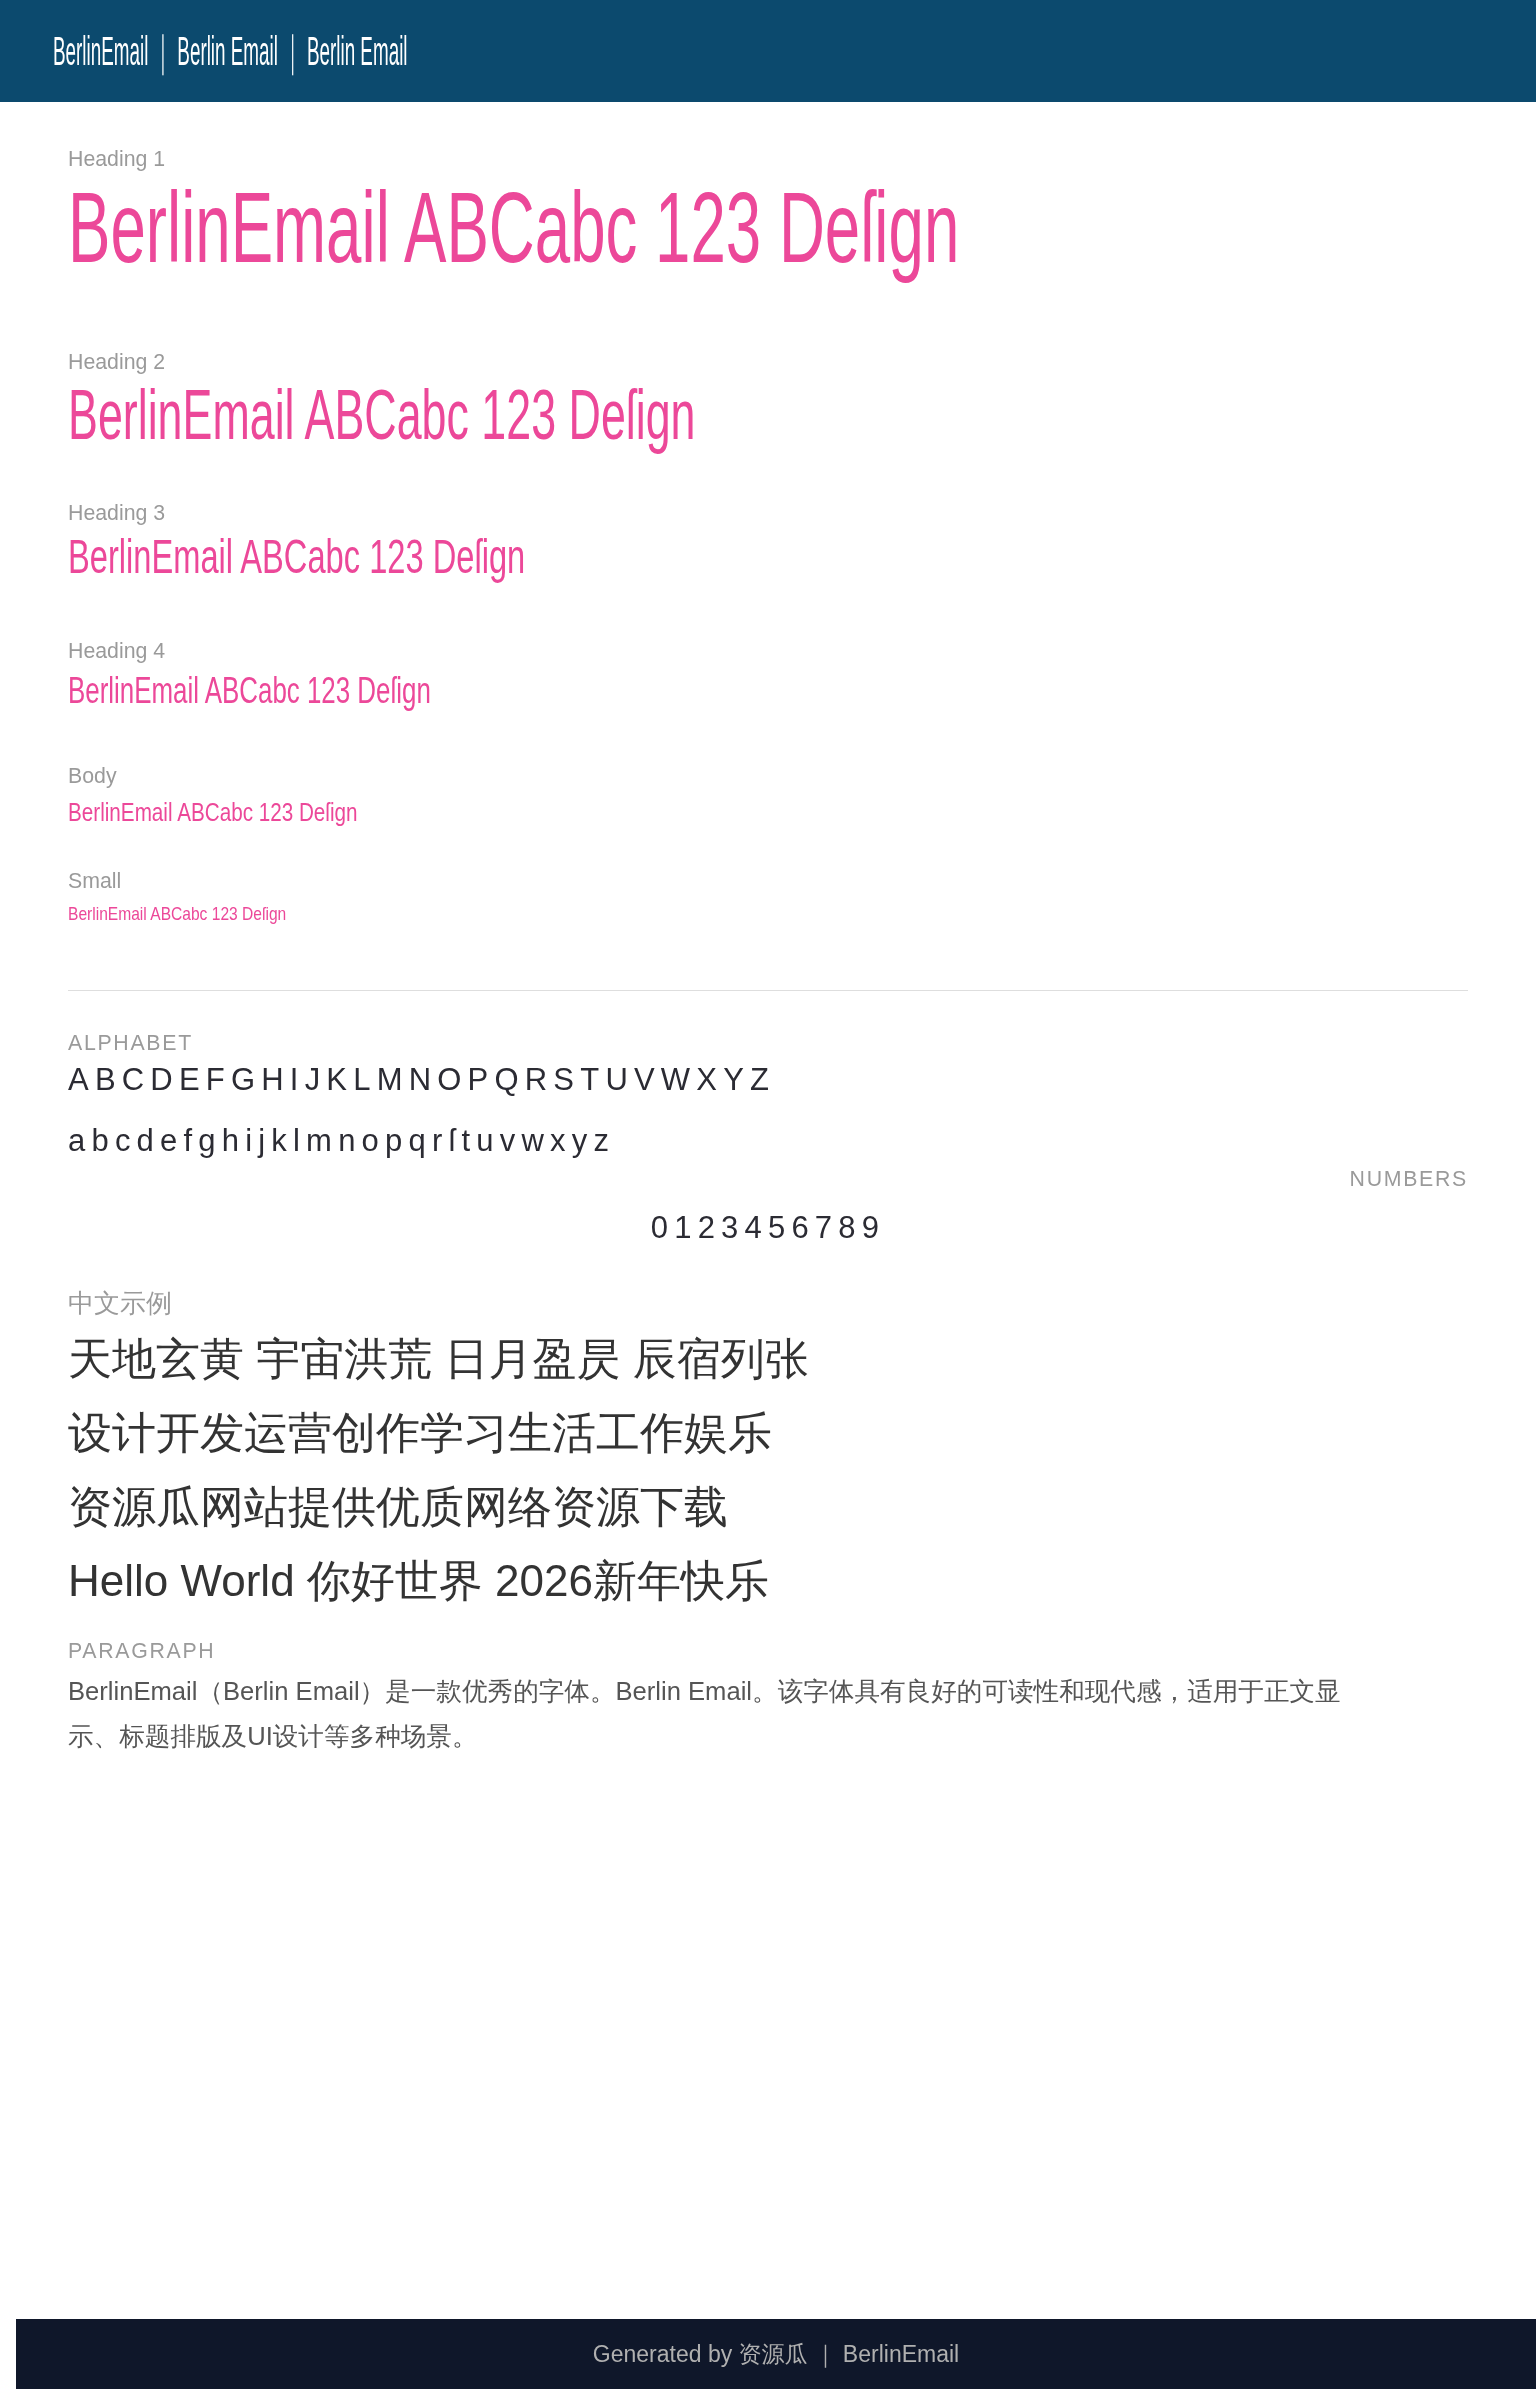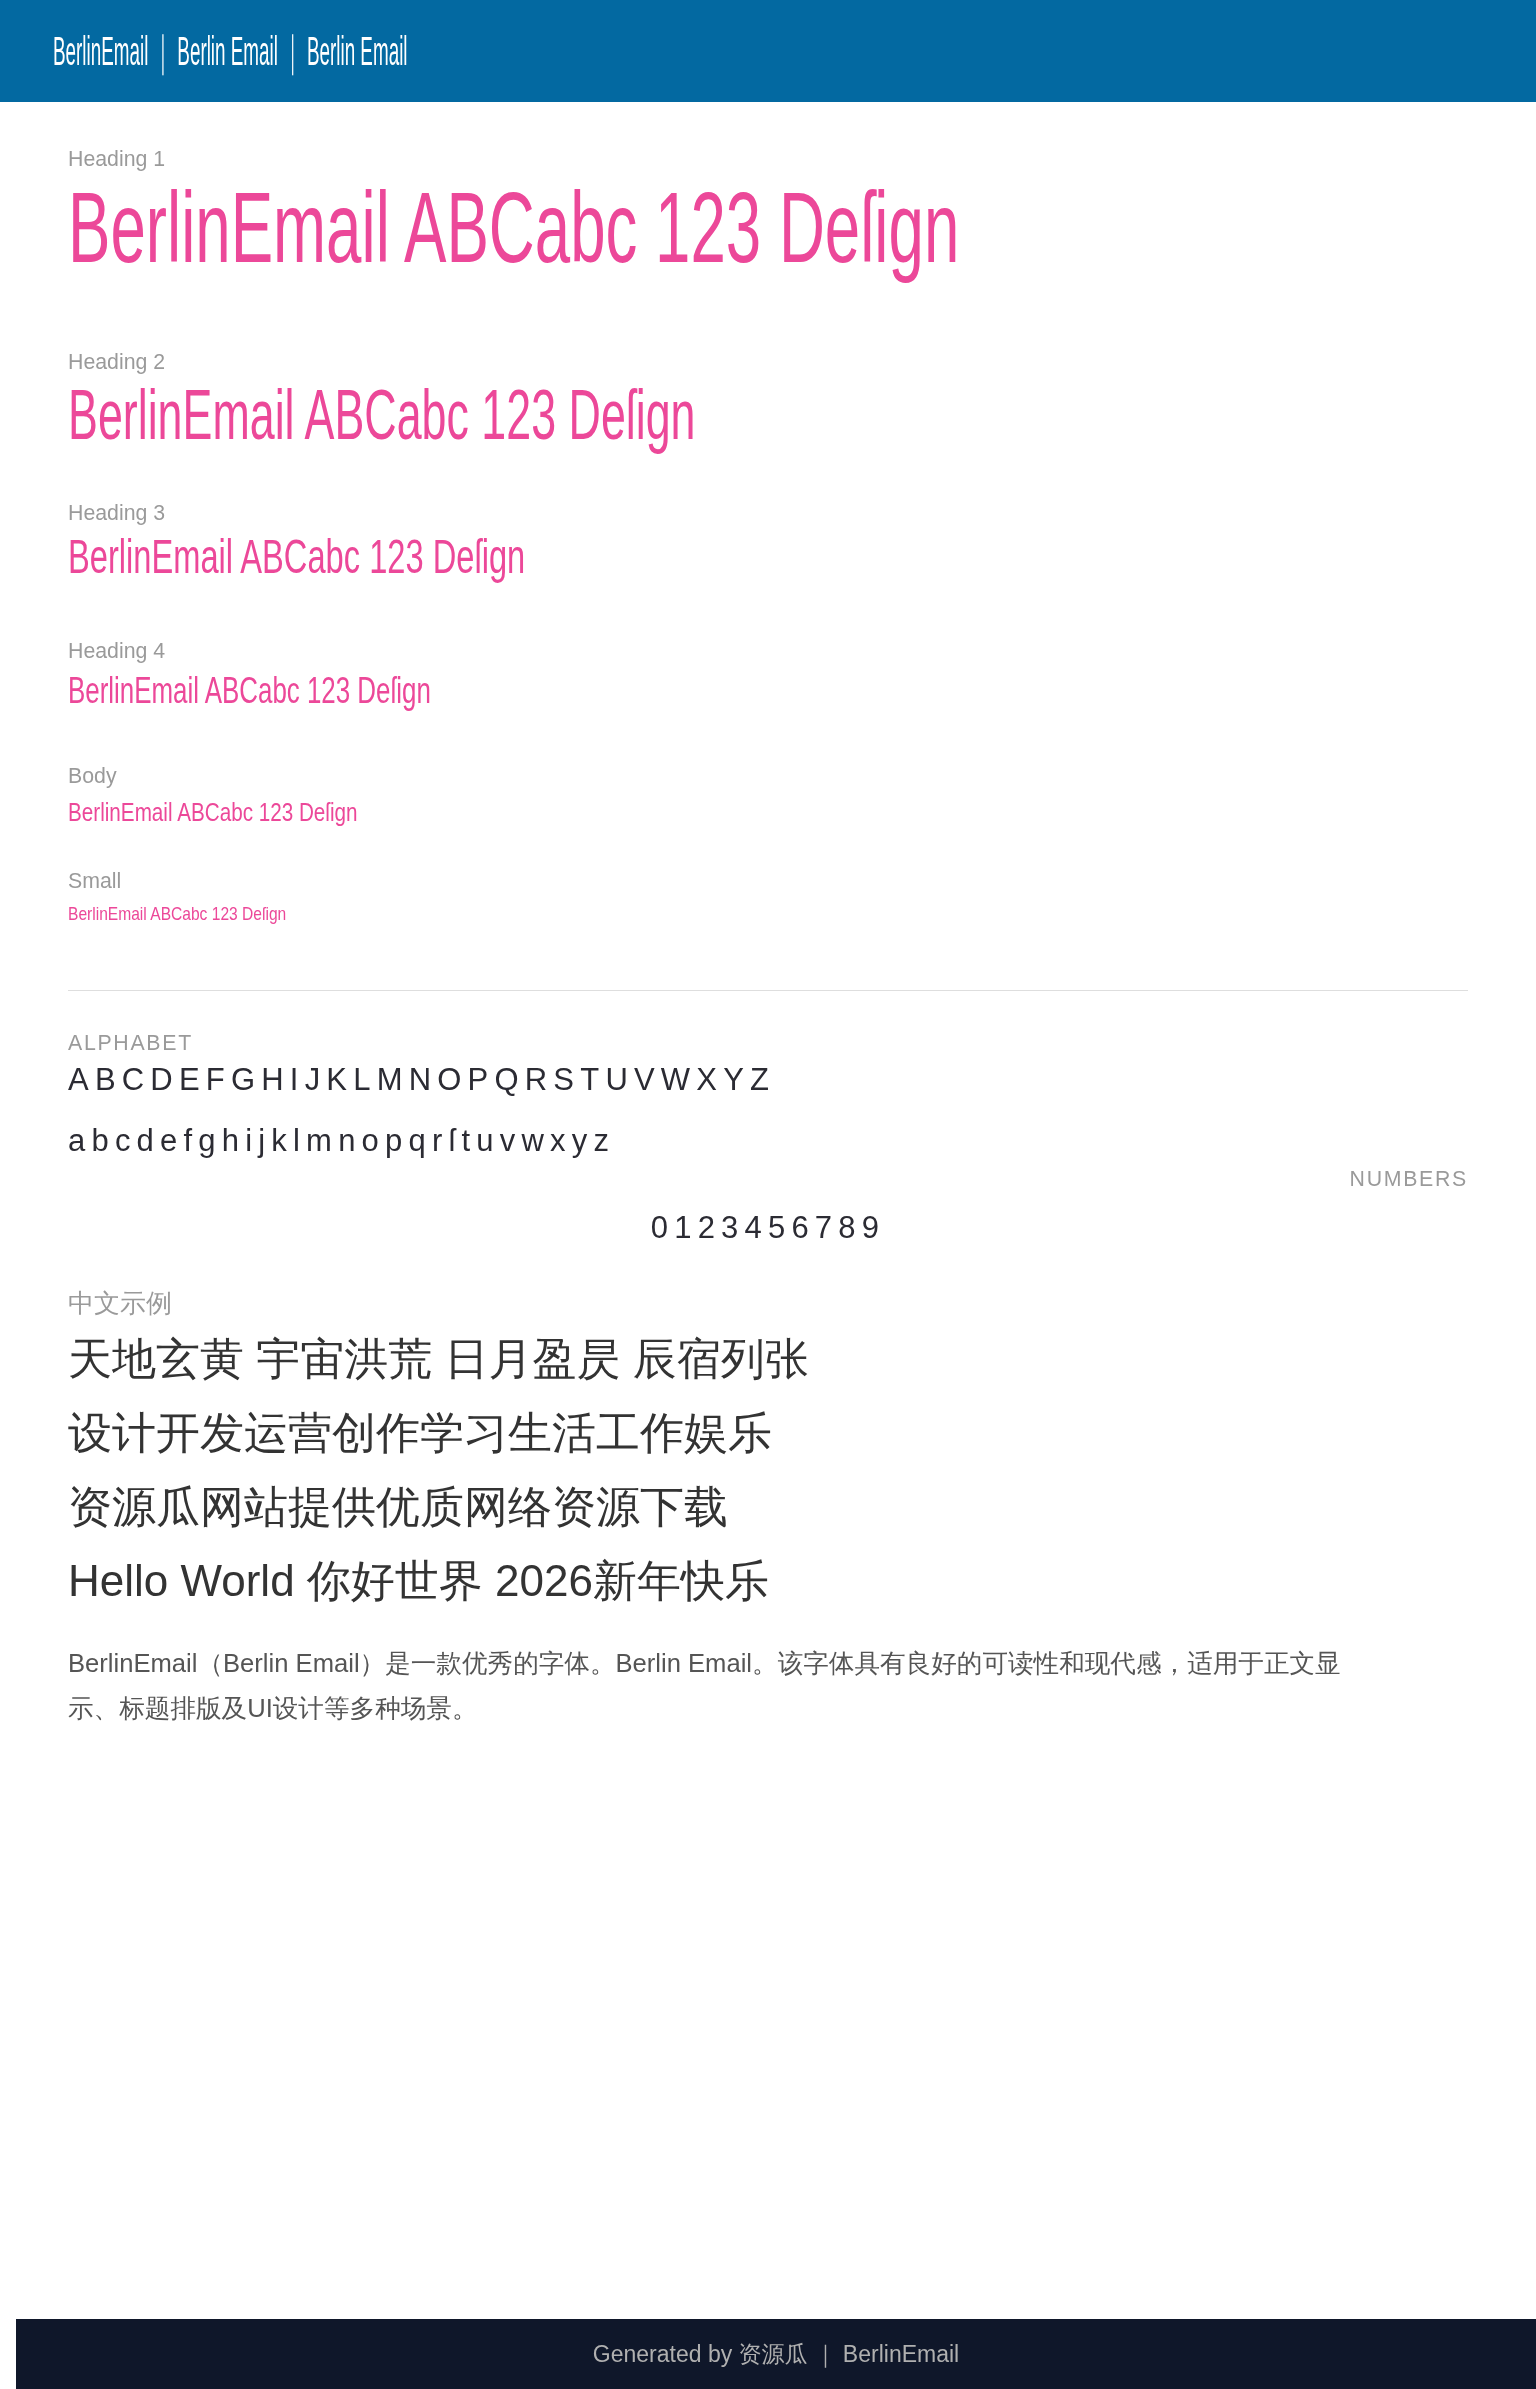--- a/index.html
+++ b/index.html
@@ -8,21 +8,21 @@
     height: 2389px;
     position: relative;
     background: #ffffff;
     font-family: "Liberation Sans", sans-serif;
     overflow: hidden;
   }
 
   
   .topbar {
     height: 102px;
-    background: #0369a1;
+    background: #0c4a6e;
     display: flex;
     align-items: center;
     padding-left: 53px;
   }
   .topbar .brand {
     color: #ffffff;
     font-size: 41px;
     white-space: nowrap;
     display: inline-block;
     transform: scaleX(0.46);
@@ -184,20 +184,21 @@
     <div class="spec-label">中文示例</div>
     <div class="cjk-lines">
       <div class="cjk-line">天地玄黄 宇宙洪荒 日月盈昃 辰宿列张</div>
       <div class="cjk-line">设计开发运营创作学习生活工作娱乐</div>
       <div class="cjk-line">资源瓜网站提供优质网络资源下载</div>
       <div class="cjk-line">Hello World 你好世界 2026新年快乐</div>
     </div>
   </section>
 
   <section class="sec-para">
+    <div class="spec-label caps-label">PARAGRAPH</div>
     <p class="para-text">BerlinEmail（Berlin Email）是一款优秀的字体。Berlin Email。该字体具有良好的可读性和现代感，适用于正文显示、标题排版及UI设计等多种场景。</p>
   </section>
 
 </main>
 
 <footer class="footer">
   <span class="footer-text">Generated by 资源瓜 ｜ BerlinEmail</span>
 </footer>
 
 

